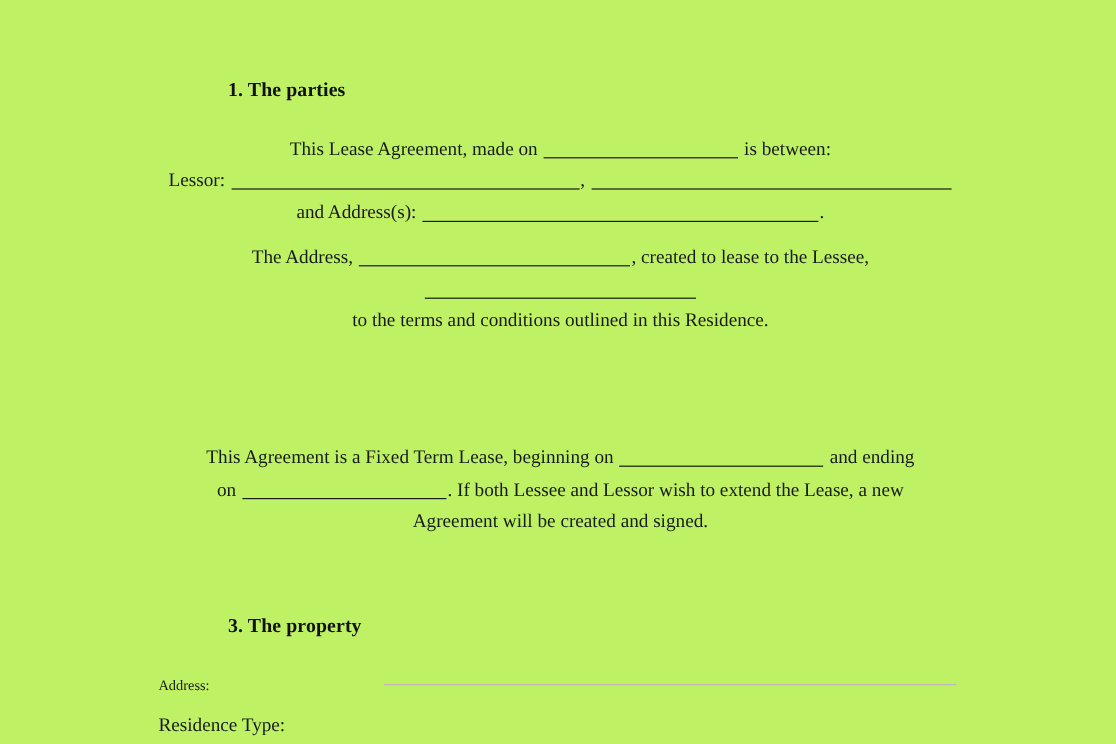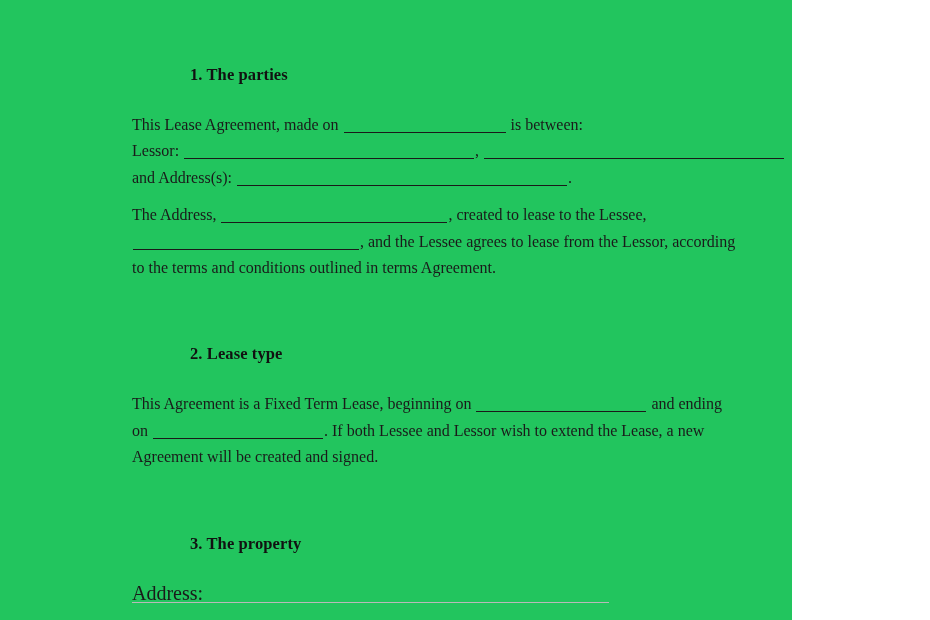--- a/index.html
+++ b/index.html
@@ -11,23 +11,23 @@
     width: 930px;
     height: 620px;
     overflow: hidden;
     font-family: "Liberation Serif", "DejaVu Serif", serif;
     color: #1a1a1a;
     -webkit-font-smoothing: antialiased;
   }
 
   .page {
     position: relative;
-    width: 792px;
+    width: 930px;
     height: 620px;
-    background: #22c55e;
+    background: #bef264;
     box-sizing: border-box;
   }
 
   .doc-body {
     position: absolute;
     left: 132px;
     top: 0;
     width: 670px;
   }
 
@@ -45,21 +45,21 @@
     white-space: nowrap;
   }
 
   
   .para {
     margin: 0;
     padding: 0;
     font-size: 16px;
     line-height: 26.4px;
     color: #1a1a1a;
-    text-align: left;
+    text-align: center;
   }
 
   
   .sp-heading-to-para { height: 26px; }
   .sp-para-gap       { height: 11px; }
   .sp-section-gap    { height: 62px; }
 
   
   .blank {
     display: inline-block;
@@ -74,23 +74,22 @@
   .blank-lessee    { width: 330px; }
   .blank-name-1    { width: 226px; }
   .blank-name-2    { width: 226px; }
   .blank-begin     { width: 170px; }
   .blank-end       { width: 170px; }
 
   
   .field-row {
     display: flex;
     align-items: baseline;
-    font-size: 20px;
+    font-size: 12px;
     line-height: 26.4px;
-    flex-direction: column;
   }
   .field-label {
     width: 188px;
     flex: none;
     white-space: nowrap;
   }
   .field-rule {
     flex: none;
     width: 477px;
     height: 0;
@@ -126,27 +125,26 @@
       <span class="blank blank-lessor-2"></span><br>
       <span>and Address(s):</span>
       <span class="blank blank-lessee"></span><span>.</span>
     </p>
 
     <div class="sp-para-gap"></div>
 
     <p class="para">
       <span>The Address,</span>
       <span class="blank blank-name-1"></span><span>, created to lease to the Lessee,</span><br>
-      <span class="blank blank-name-2"></span><span>, and the Lessee agrees to lease from the Lessor, according</span><br>
-      <span>to the terms and conditions outlined in terms Agreement.</span>
+      <span class="blank blank-name-2"></span><br>
+      <span>to the terms and conditions outlined in this Residence.</span>
     </p>
 
     <div class="sp-section-gap"></div>
 
-    <h2 class="section-heading">2. Lease type</h2>
 
     <div class="sp-heading-to-para"></div>
 
     <p class="para">
       <span>This Agreement is a Fixed Term Lease, beginning on</span>
       <span class="blank blank-begin"></span>
       <span>and ending</span><br>
       <span>on</span>
       <span class="blank blank-end"></span><span>. If both Lessee and Lessor wish to extend the Lease, a new</span><br>
       <span>Agreement will be created and signed.</span>

